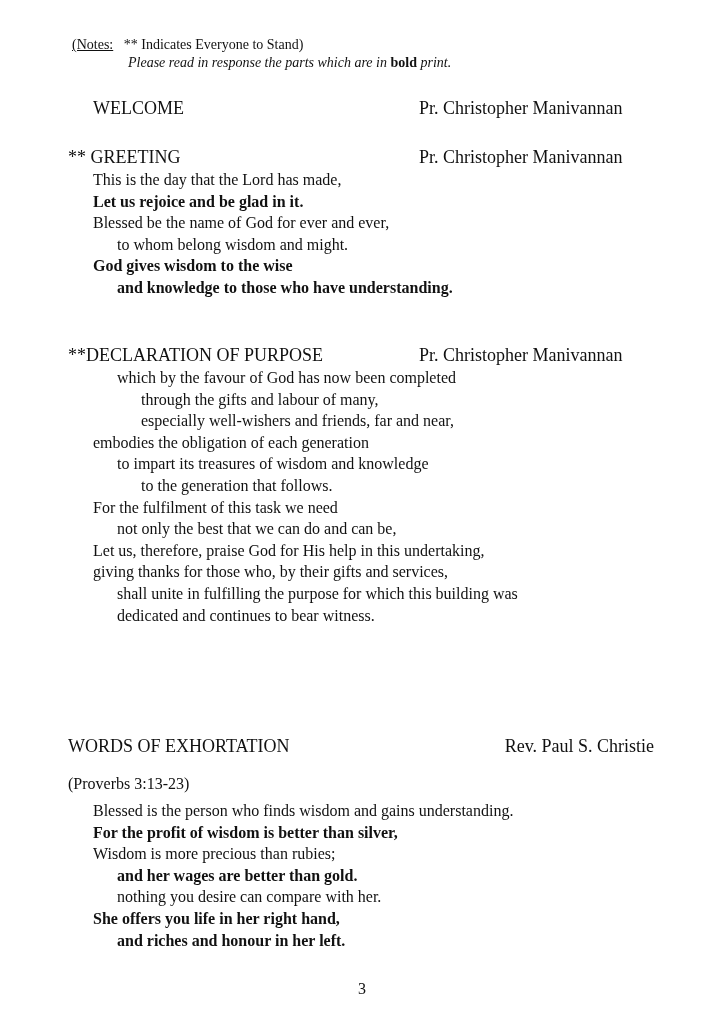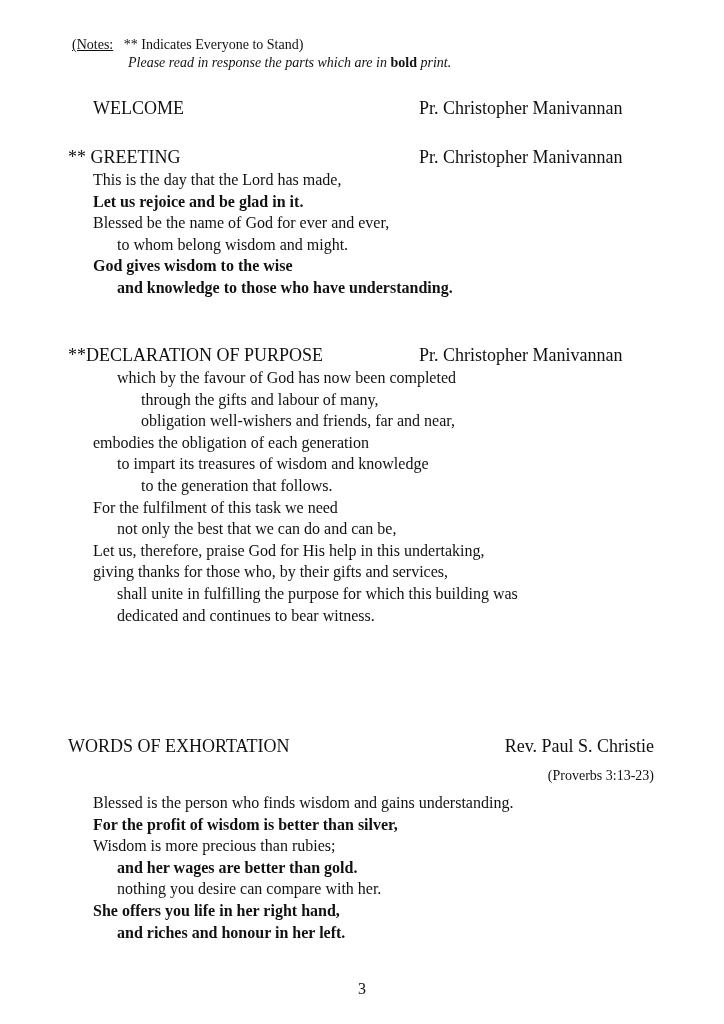--- a/index.html
+++ b/index.html
@@ -49,24 +49,23 @@
       font-size: 18px;
       line-height: 24px;
     }
     .hdr .title { position: absolute; left: 0; white-space: pre; }
     .hdr .title.indent { left: 25px; }
     .hdr .name { position: absolute; white-space: pre; }
     .hdr .name.at419 { left: 351px; }
     .hdr .name.right { right: 0; }
 
     .sub {
-      font-size: 14px;
+      font-size: 16px;
       line-height: 24px;
-      margin-top: 6px;
-      text-align: right;
+      margin-top: 14px;
     }
 
     .lines {
       font-size: 16px;
       line-height: 21.6px;
     }
     .line { white-space: pre; }
     .l0 { padding-left: 25px; }
     .l1 { padding-left: 49px; }
     .l2 { padding-left: 73px; }
@@ -114,21 +113,21 @@
   </div>
 
   <div class="section" style="top:343px;">
     <div class="hdr">
       <span class="title">**DECLARATION OF PURPOSE</span>
       <span class="name at419">Pr. Christopher Manivannan</span>
     </div>
     <div class="lines">
       <div class="line l1">which by the favour of God has now been completed</div>
       <div class="line l2">through the gifts and labour of many,</div>
-      <div class="line l2">obligation well-wishers and friends, far and near,</div>
+      <div class="line l2">especially well-wishers and friends, far and near,</div>
       <div class="line l0">embodies the obligation of each generation</div>
       <div class="line l1">to impart its treasures of wisdom and knowledge</div>
       <div class="line l2">to the generation that follows.</div>
       <div class="line l0">For the fulfilment of this task we need</div>
       <div class="line l1">not only the best that we can do and can be,</div>
       <div class="line l0">Let us, therefore, praise God for His help in this undertaking,</div>
       <div class="line l0">giving thanks for those who, by their gifts and services,</div>
       <div class="line l1">shall unite in fulfilling the purpose for which this building was</div>
       <div class="line l1">dedicated and continues to bear witness.</div>
     </div>

